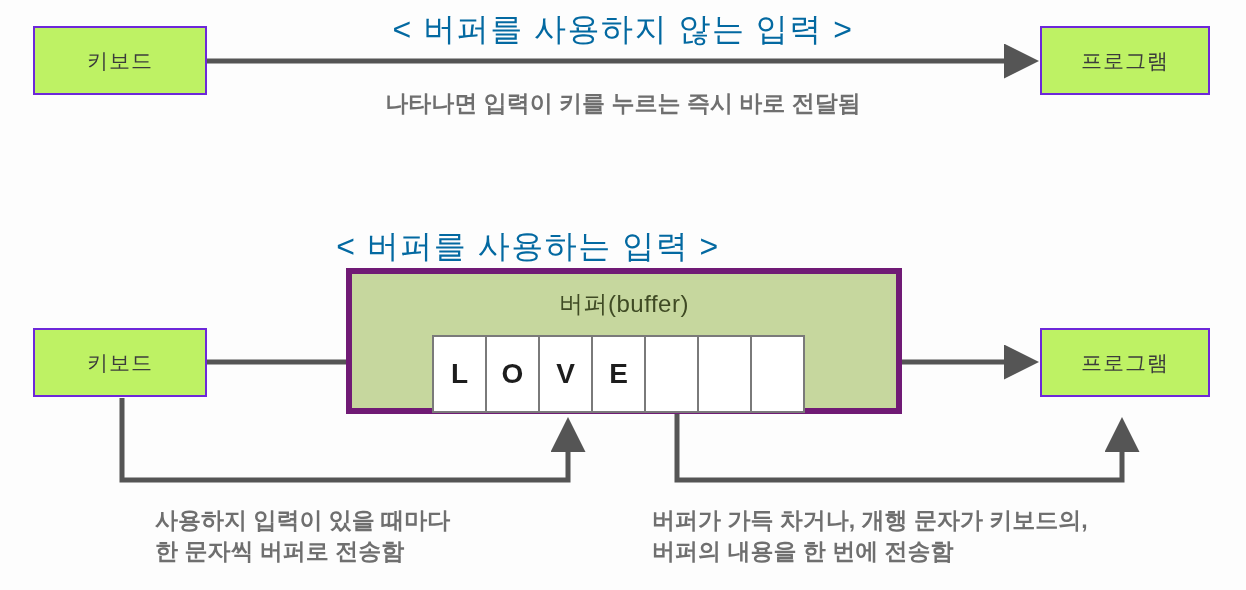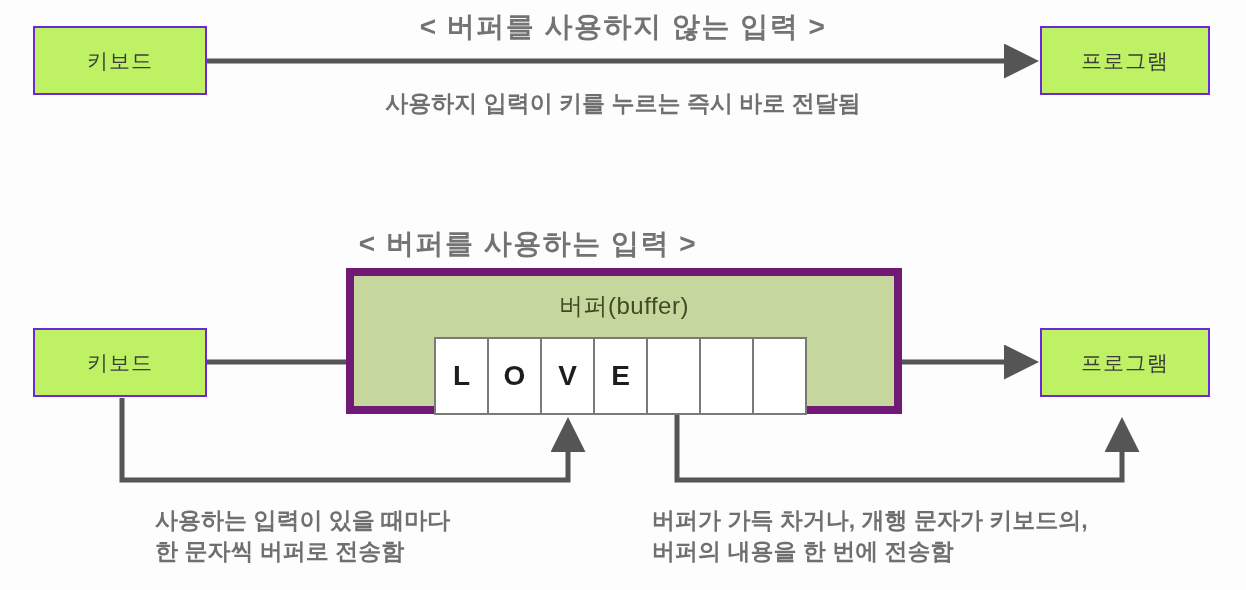--- a/index.html
+++ b/index.html
@@ -25,40 +25,40 @@
     display: flex;
     align-items: center;
     justify-content: center;
     color: #3b3b3b;
     font-size: 21px;
     letter-spacing: 1px;
     font-weight: 400;
   }
   .section-title {
     position: absolute;
-    color: #737373;
-    font-size: 28px;
-    font-weight: bold;
+    color: #0369a1;
+    font-size: 32px;
+    font-weight: normal;
     letter-spacing: 1.5px;
     white-space: nowrap;
     text-align: center;
   }
   .caption {
     position: absolute;
     color: #6f6f6f;
     font-size: 23px;
     font-weight: bold;
     line-height: 1.35;
     white-space: pre-line;
   }
   .buffer-panel {
     position: absolute;
     box-sizing: border-box;
     background: #c6d79e;
-    border: 8px solid #701a75;
+    border: 6px solid #701a75;
   }
   .buffer-label {
     position: absolute;
     width: 100%;
     text-align: center;
     top: 14px;
     color: #3f4a24;
     font-size: 24px;
     letter-spacing: 0.5px;
   }
@@ -115,40 +115,40 @@
 
     <polyline points="677,414 677,480 1122,480 1122,424" fill="none" stroke="#555555" stroke-width="5" marker-end="url(#arrowhead)"></polyline>
   </svg>
 
   <div class="section-title" style="left:0; top:8px; width:1246px;">&lt; 버퍼를 사용하지 않는 입력 &gt;</div>
 
   <div class="node-box" style="left:33px; top:26px; width:174px; height:69px;">키보드</div>
 
   <div class="node-box" style="left:1040px; top:26px; width:170px; height:69px;">프로그램</div>
 
-  <div class="caption" style="left:0; top:88px; width:1246px; text-align:center;">사용하지 입력이 키를 누르는 즉시 바로 전달됨</div>
+  <div class="caption" style="left:0; top:88px; width:1246px; text-align:center;">나타나면 입력이 키를 누르는 즉시 바로 전달됨</div>
 
   <div class="section-title" style="left:0; top:225px; width:1056px;">&lt; 버퍼를 사용하는 입력 &gt;</div>
 
   <div class="node-box" style="left:33px; top:328px; width:174px; height:69px;">키보드</div>
 
   <div class="node-box" style="left:1040px; top:328px; width:170px; height:69px;">프로그램</div>
 
   <div class="buffer-panel" style="left:346px; top:268px; width:556px; height:146px;">
     <div class="buffer-label">버퍼(buffer)</div>
     <div class="cells" id="cells">
         <div class="cell">L</div>
         <div class="cell">O</div>
         <div class="cell">V</div>
         <div class="cell">E</div>
         <div class="cell"></div>
         <div class="cell"></div>
         <div class="cell"></div>
       </div>
   </div>
 
-  <div class="caption" style="left:155px; top:505px;">사용하는 입력이 있을 때마다
+  <div class="caption" style="left:155px; top:505px;">사용하지 입력이 있을 때마다
 한 문자씩 버퍼로 전송함</div>
 
   <div class="caption" style="left:652px; top:505px;">버퍼가 가득 차거나, 개행 문자가 키보드의,
 버퍼의 내용을 한 번에 전송함</div>
 
 </div>
 
 </body></html>

